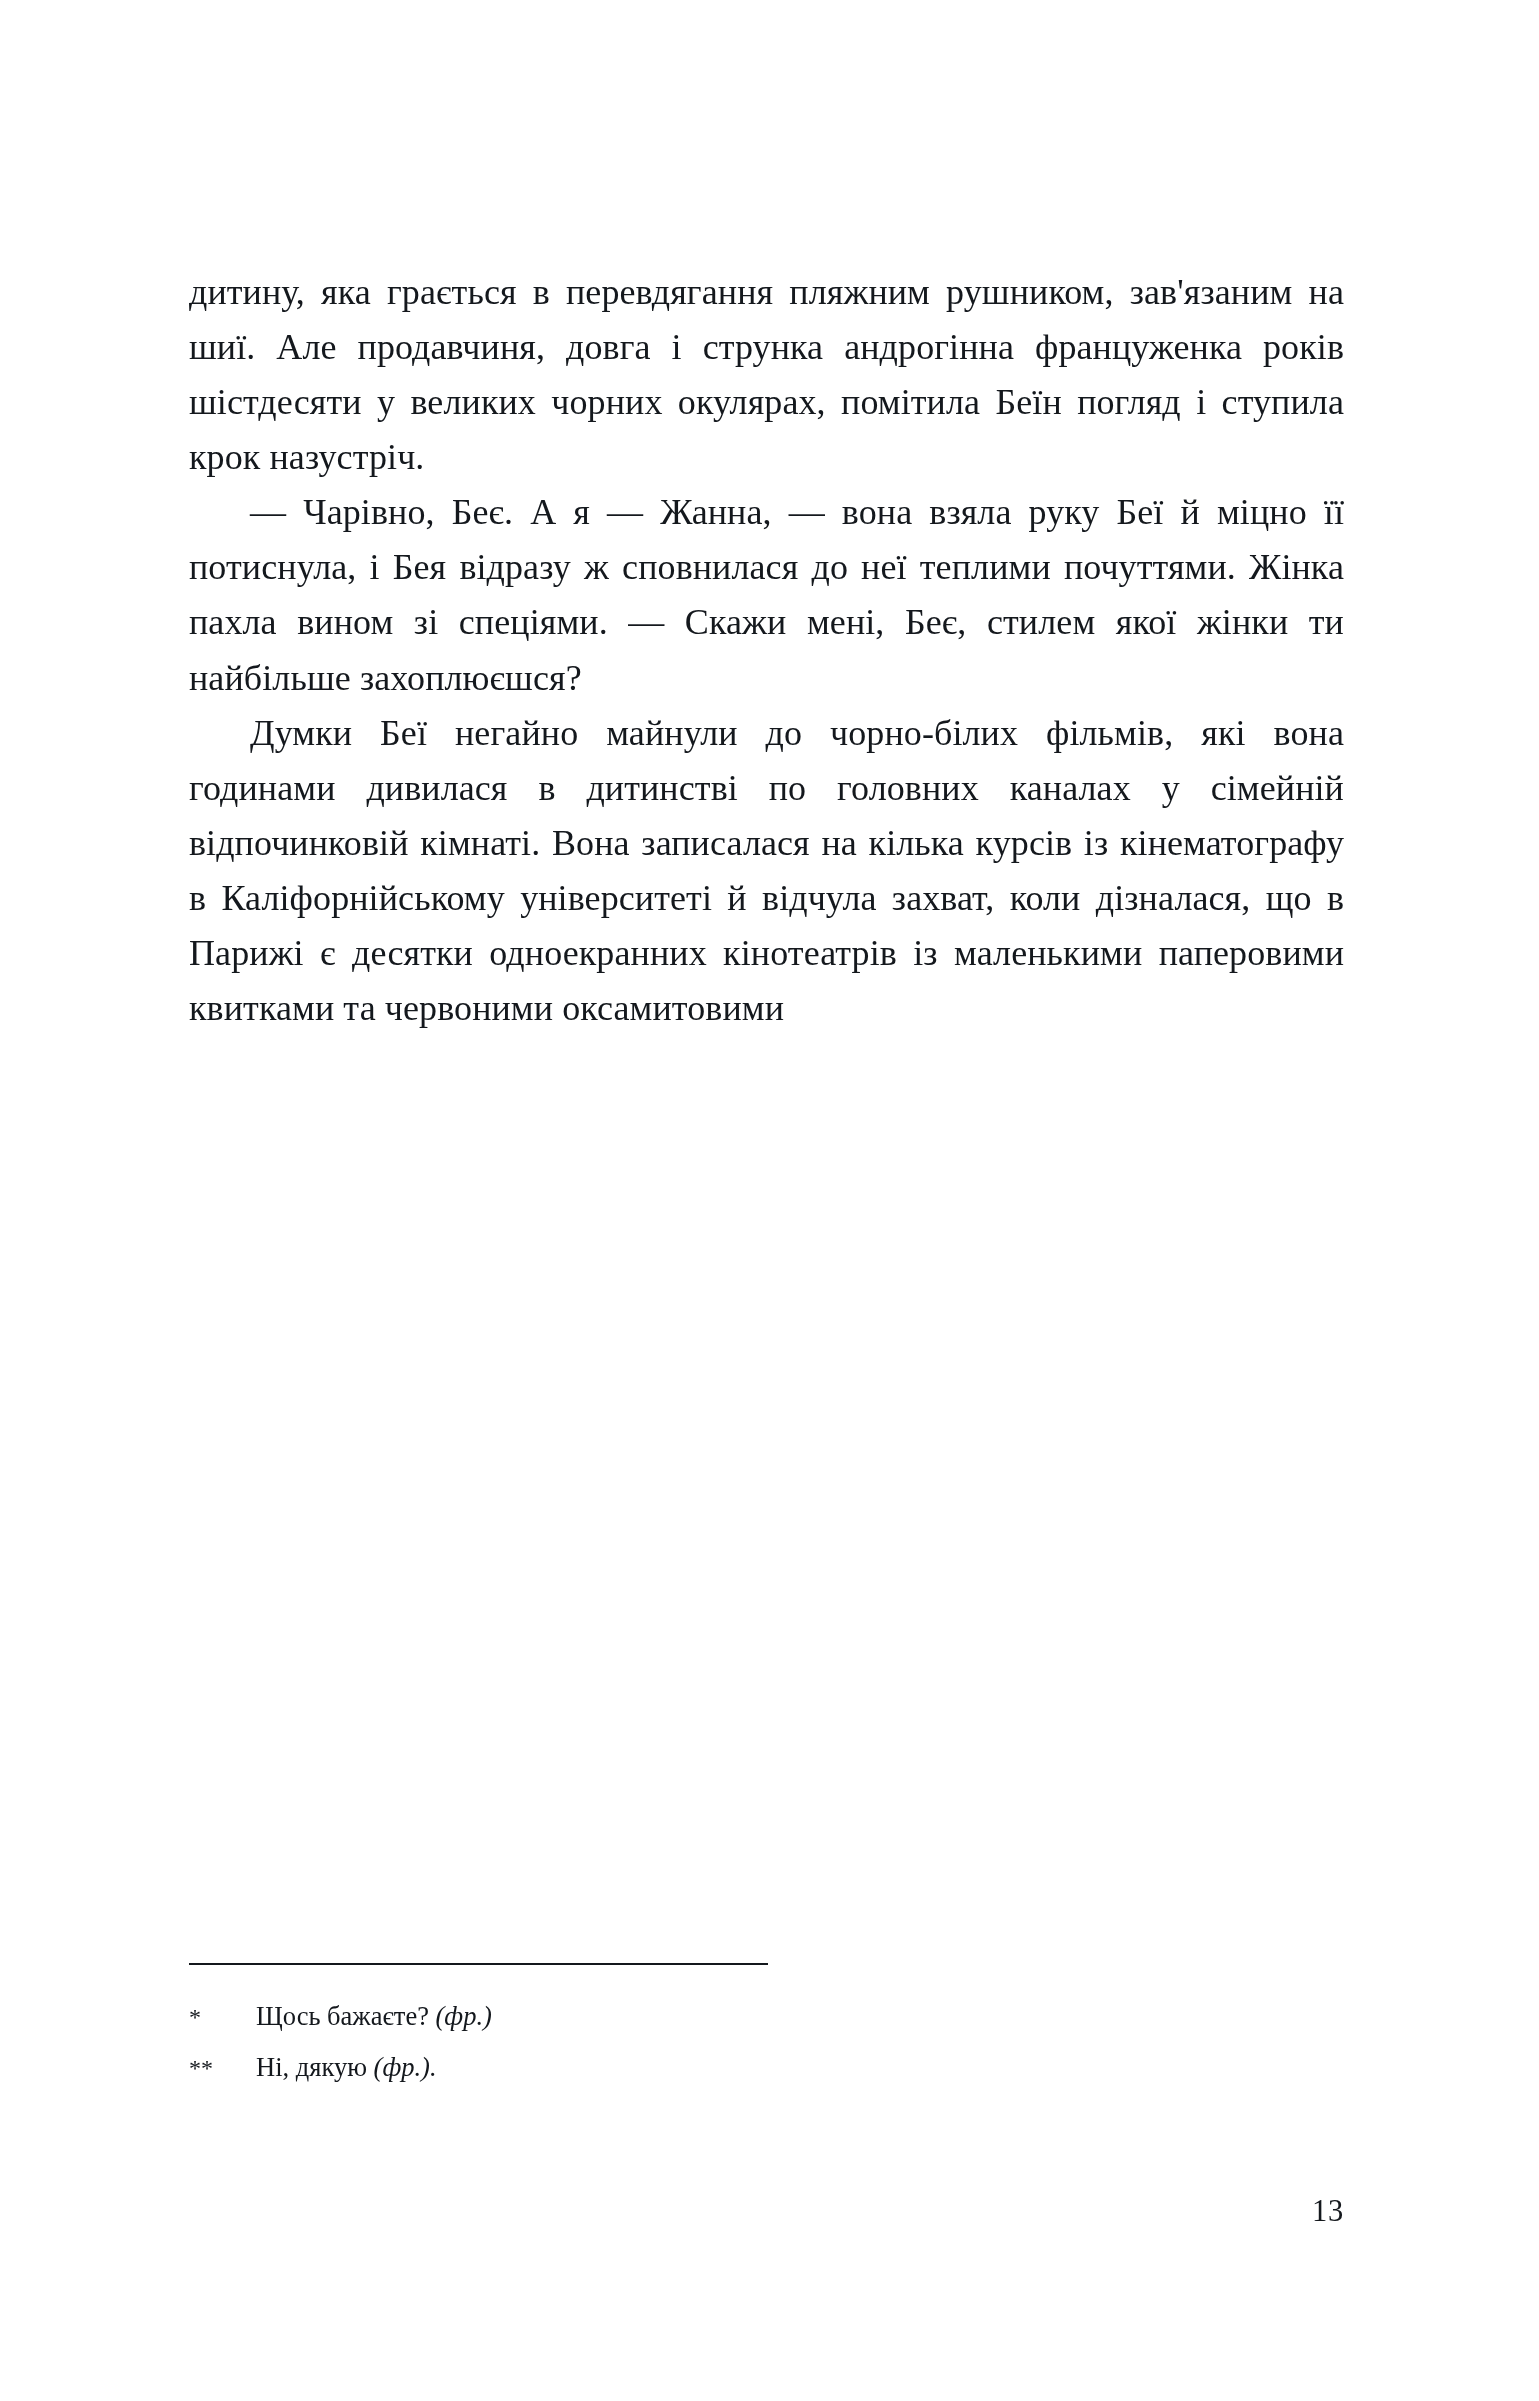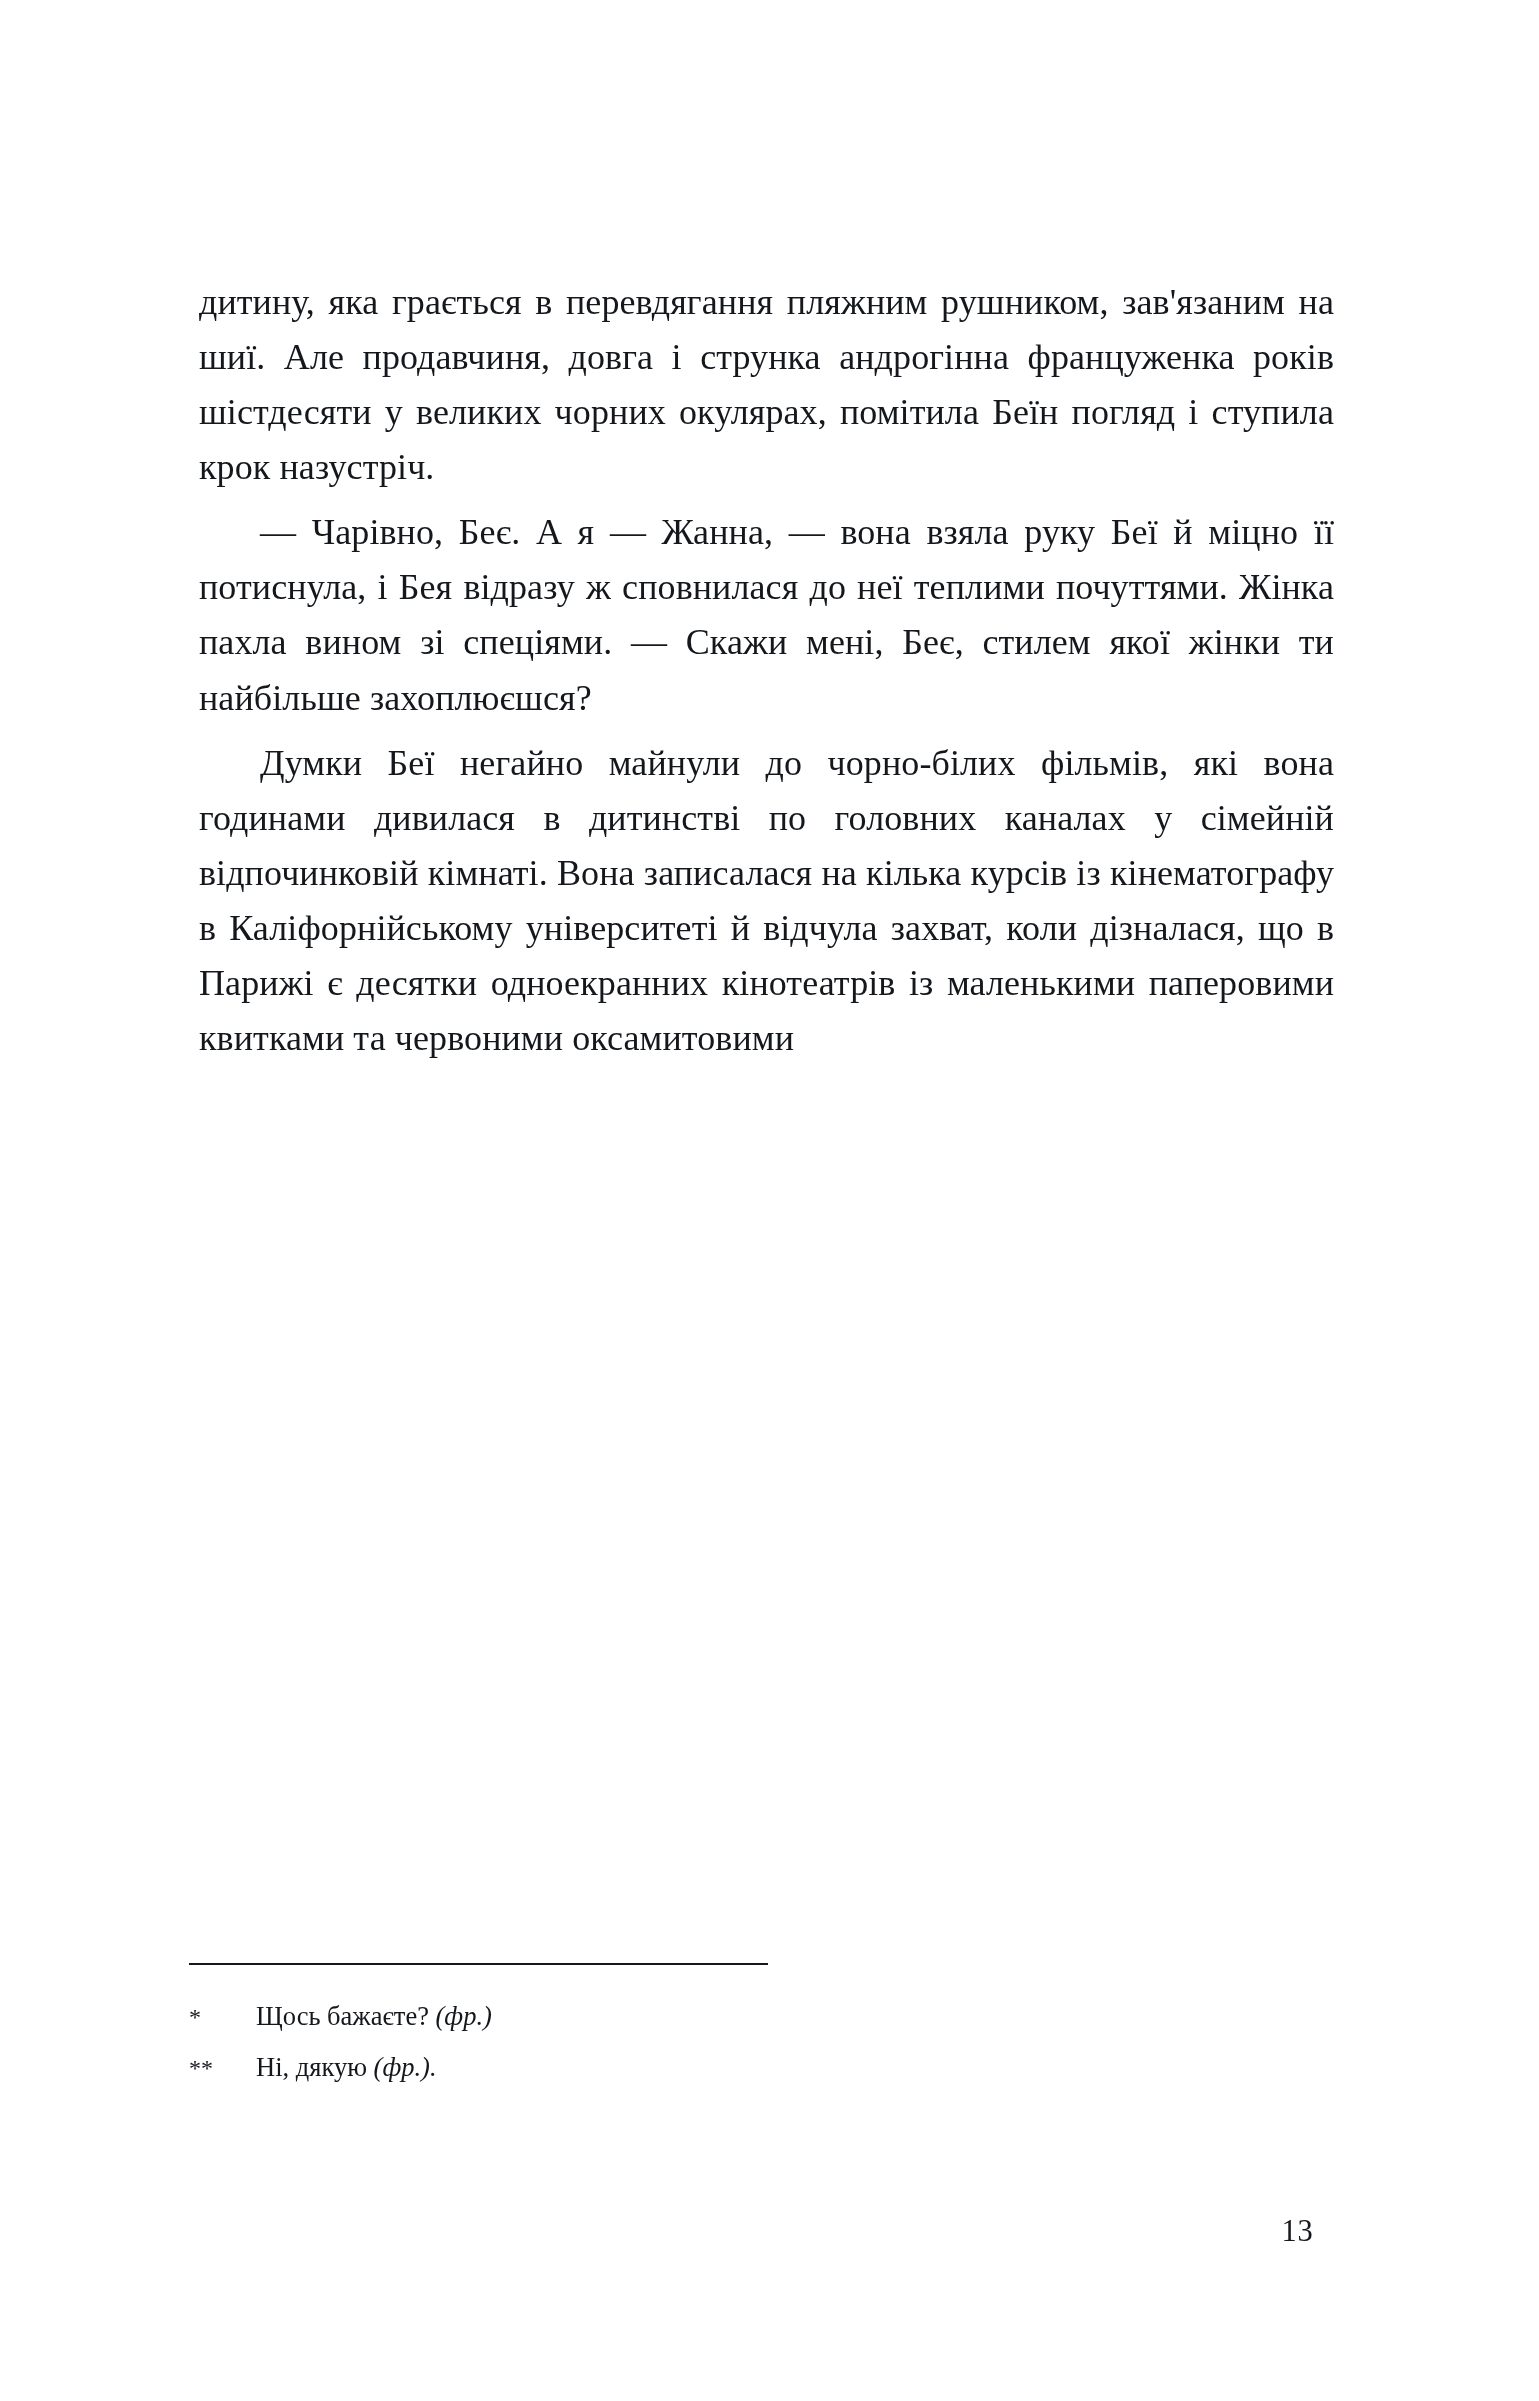--- a/index.html
+++ b/index.html
@@ -20,21 +20,21 @@
     height: 2401px;
     box-sizing: border-box;
   }
   .text-block {
     position: absolute;
     left: 189px;
     top: 265px;
     width: 1155px;
   }
   p.para {
-    margin: 10px;
+    margin: 0;
     font-size: 36px;
     line-height: 1.53;
     text-align: justify;
     text-justify: inter-word;
     color: #14181d;
     letter-spacing: 0.1px;
     font-weight: 500;
   }
   p.indent {
     text-indent: 61px;
@@ -78,26 +78,25 @@
     font-size: 24px;
   }
   .fn-text .it {
     font-style: italic;
   }
   .page-number {
     position: absolute;
     left: 1251px;
     top: 2194px;
     width: 93px;
-    text-align: center;
+    text-align: right;
     font-size: 30.5px;
     color: #14181d;
     font-weight: 500;
     letter-spacing: 0.8px;
-    margin-top: 20px;
   }
 </style>
 </head>
 <body>
 
 <div class="page">
 
   <div class="text-block">
 
     <p class="para">дитину, яка грається в перевдягання пляжним рушником, зав'язаним на шиї. Але продавчиня, довга і струнка андрогінна француженка років шістдесяти у великих чорних окулярах, помітила Беїн погляд і ступила крок назустріч.</p>

